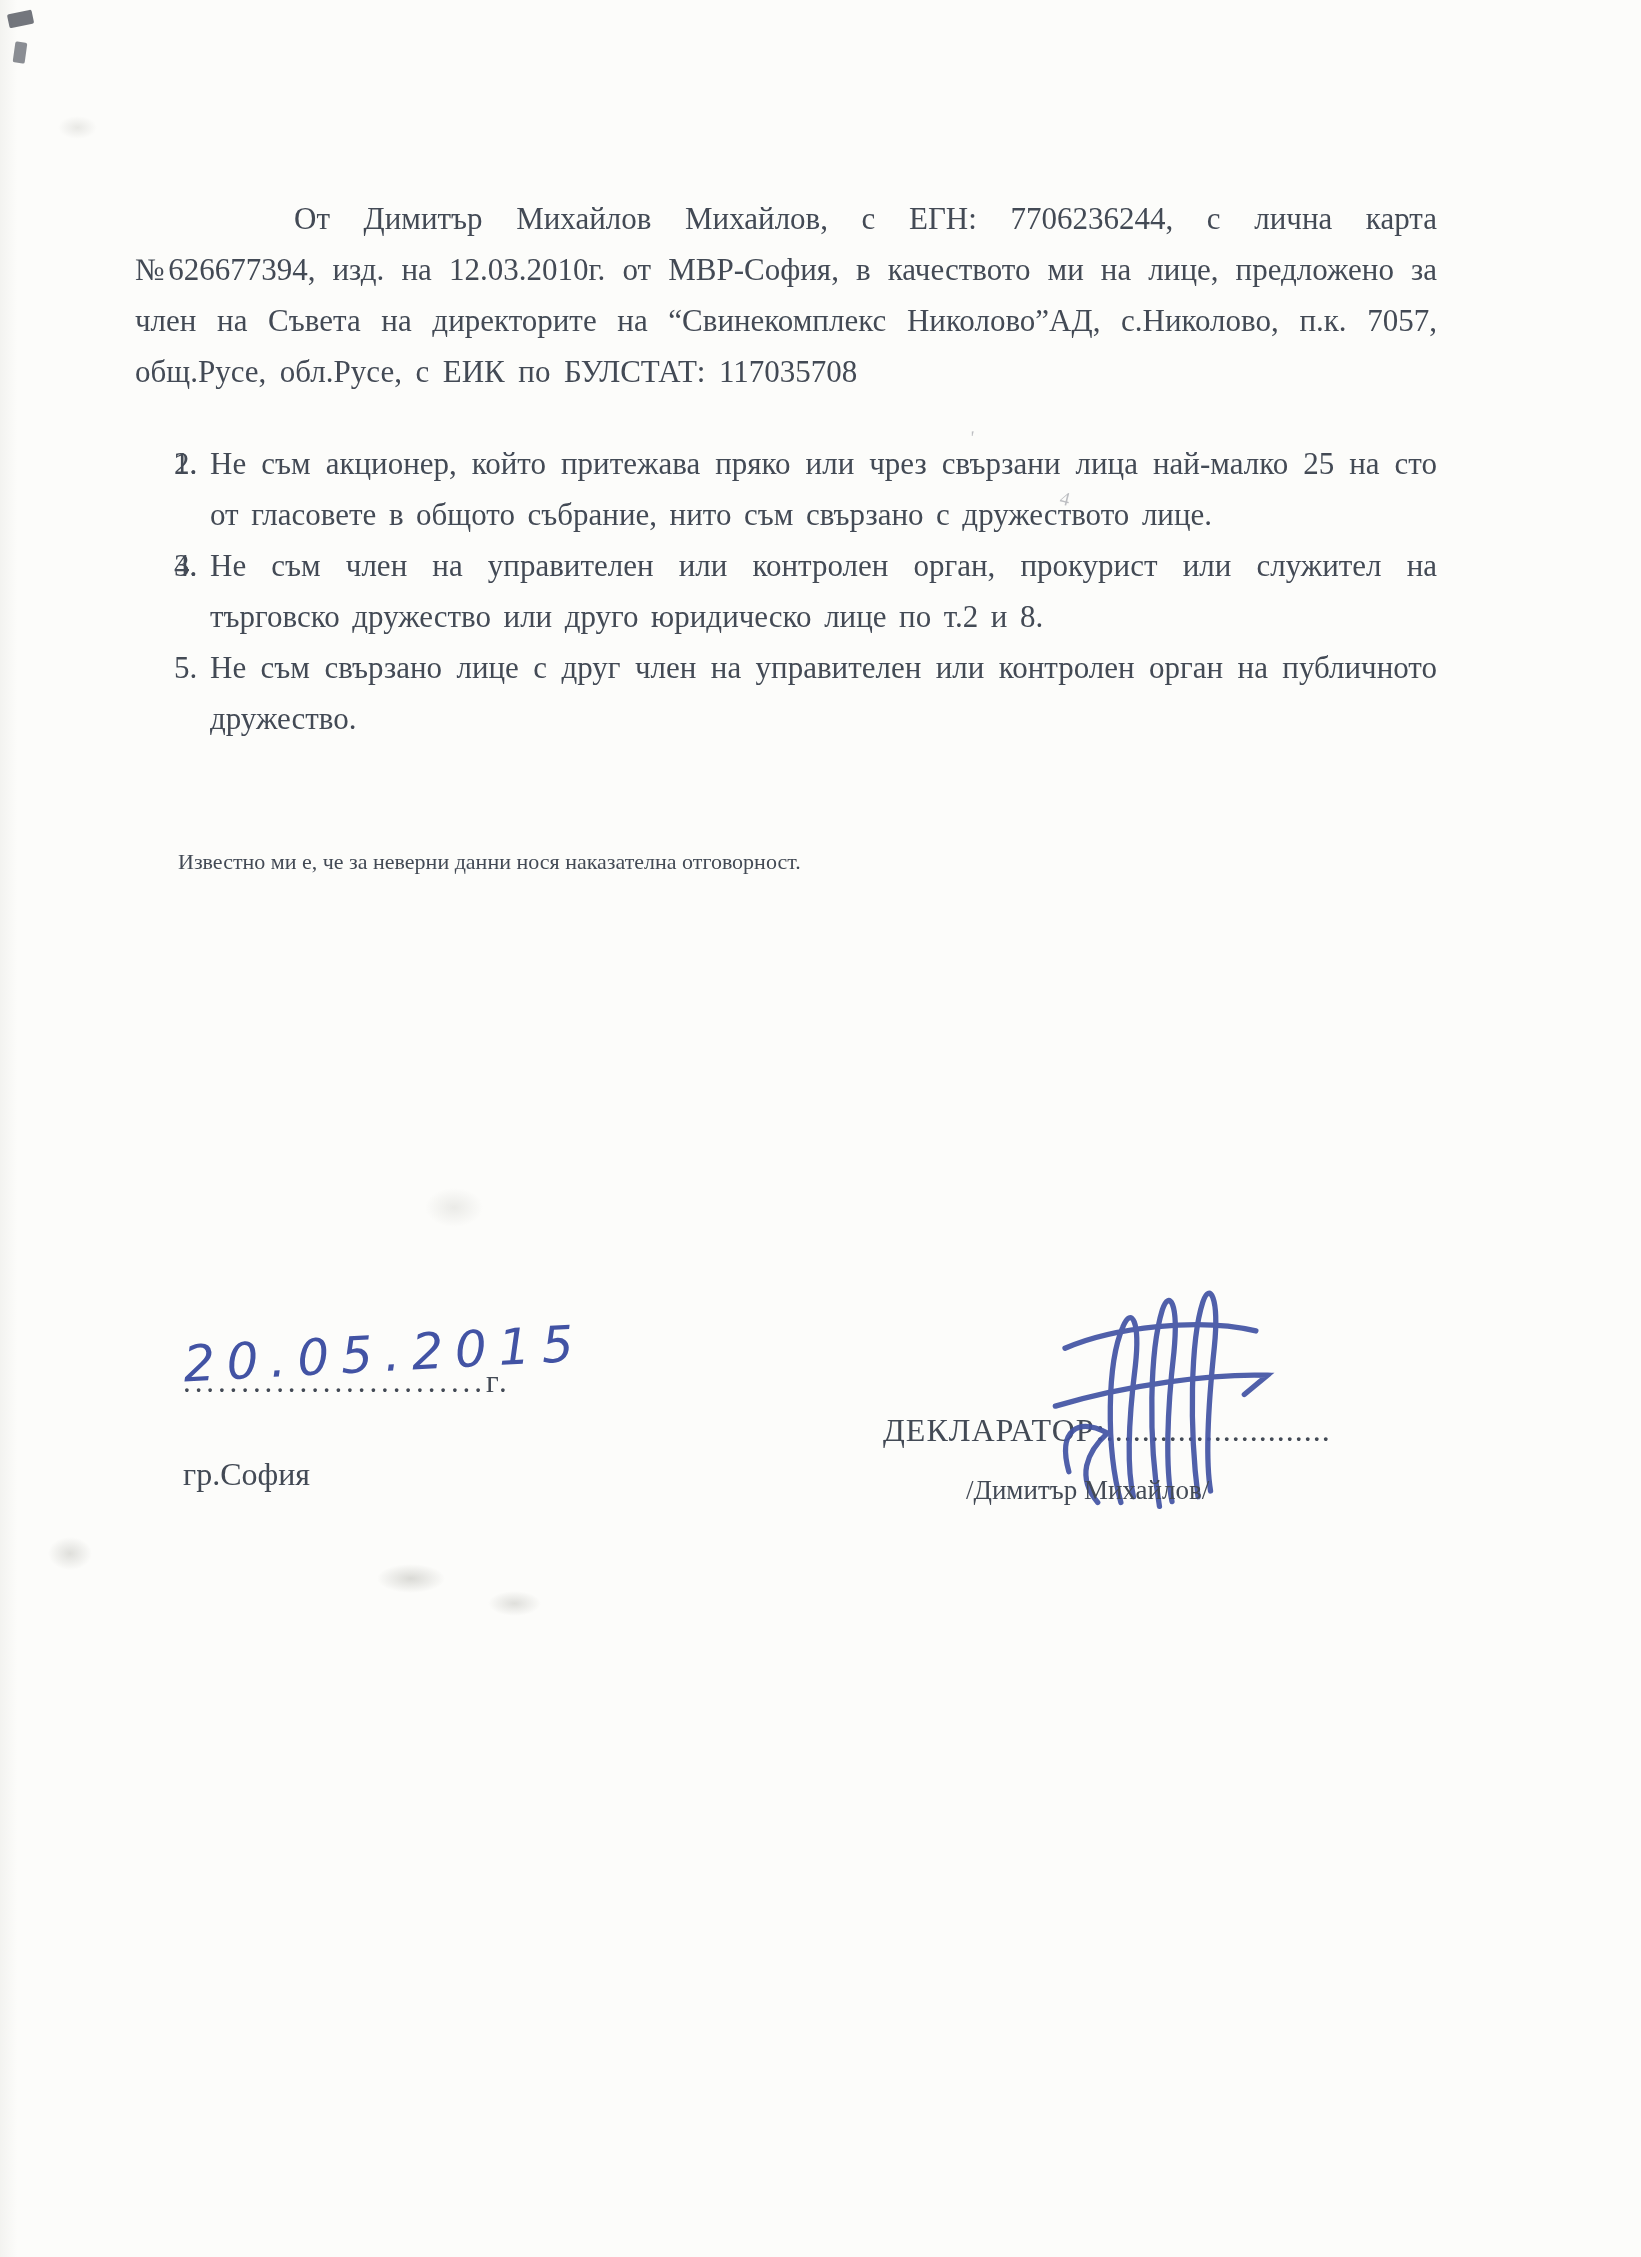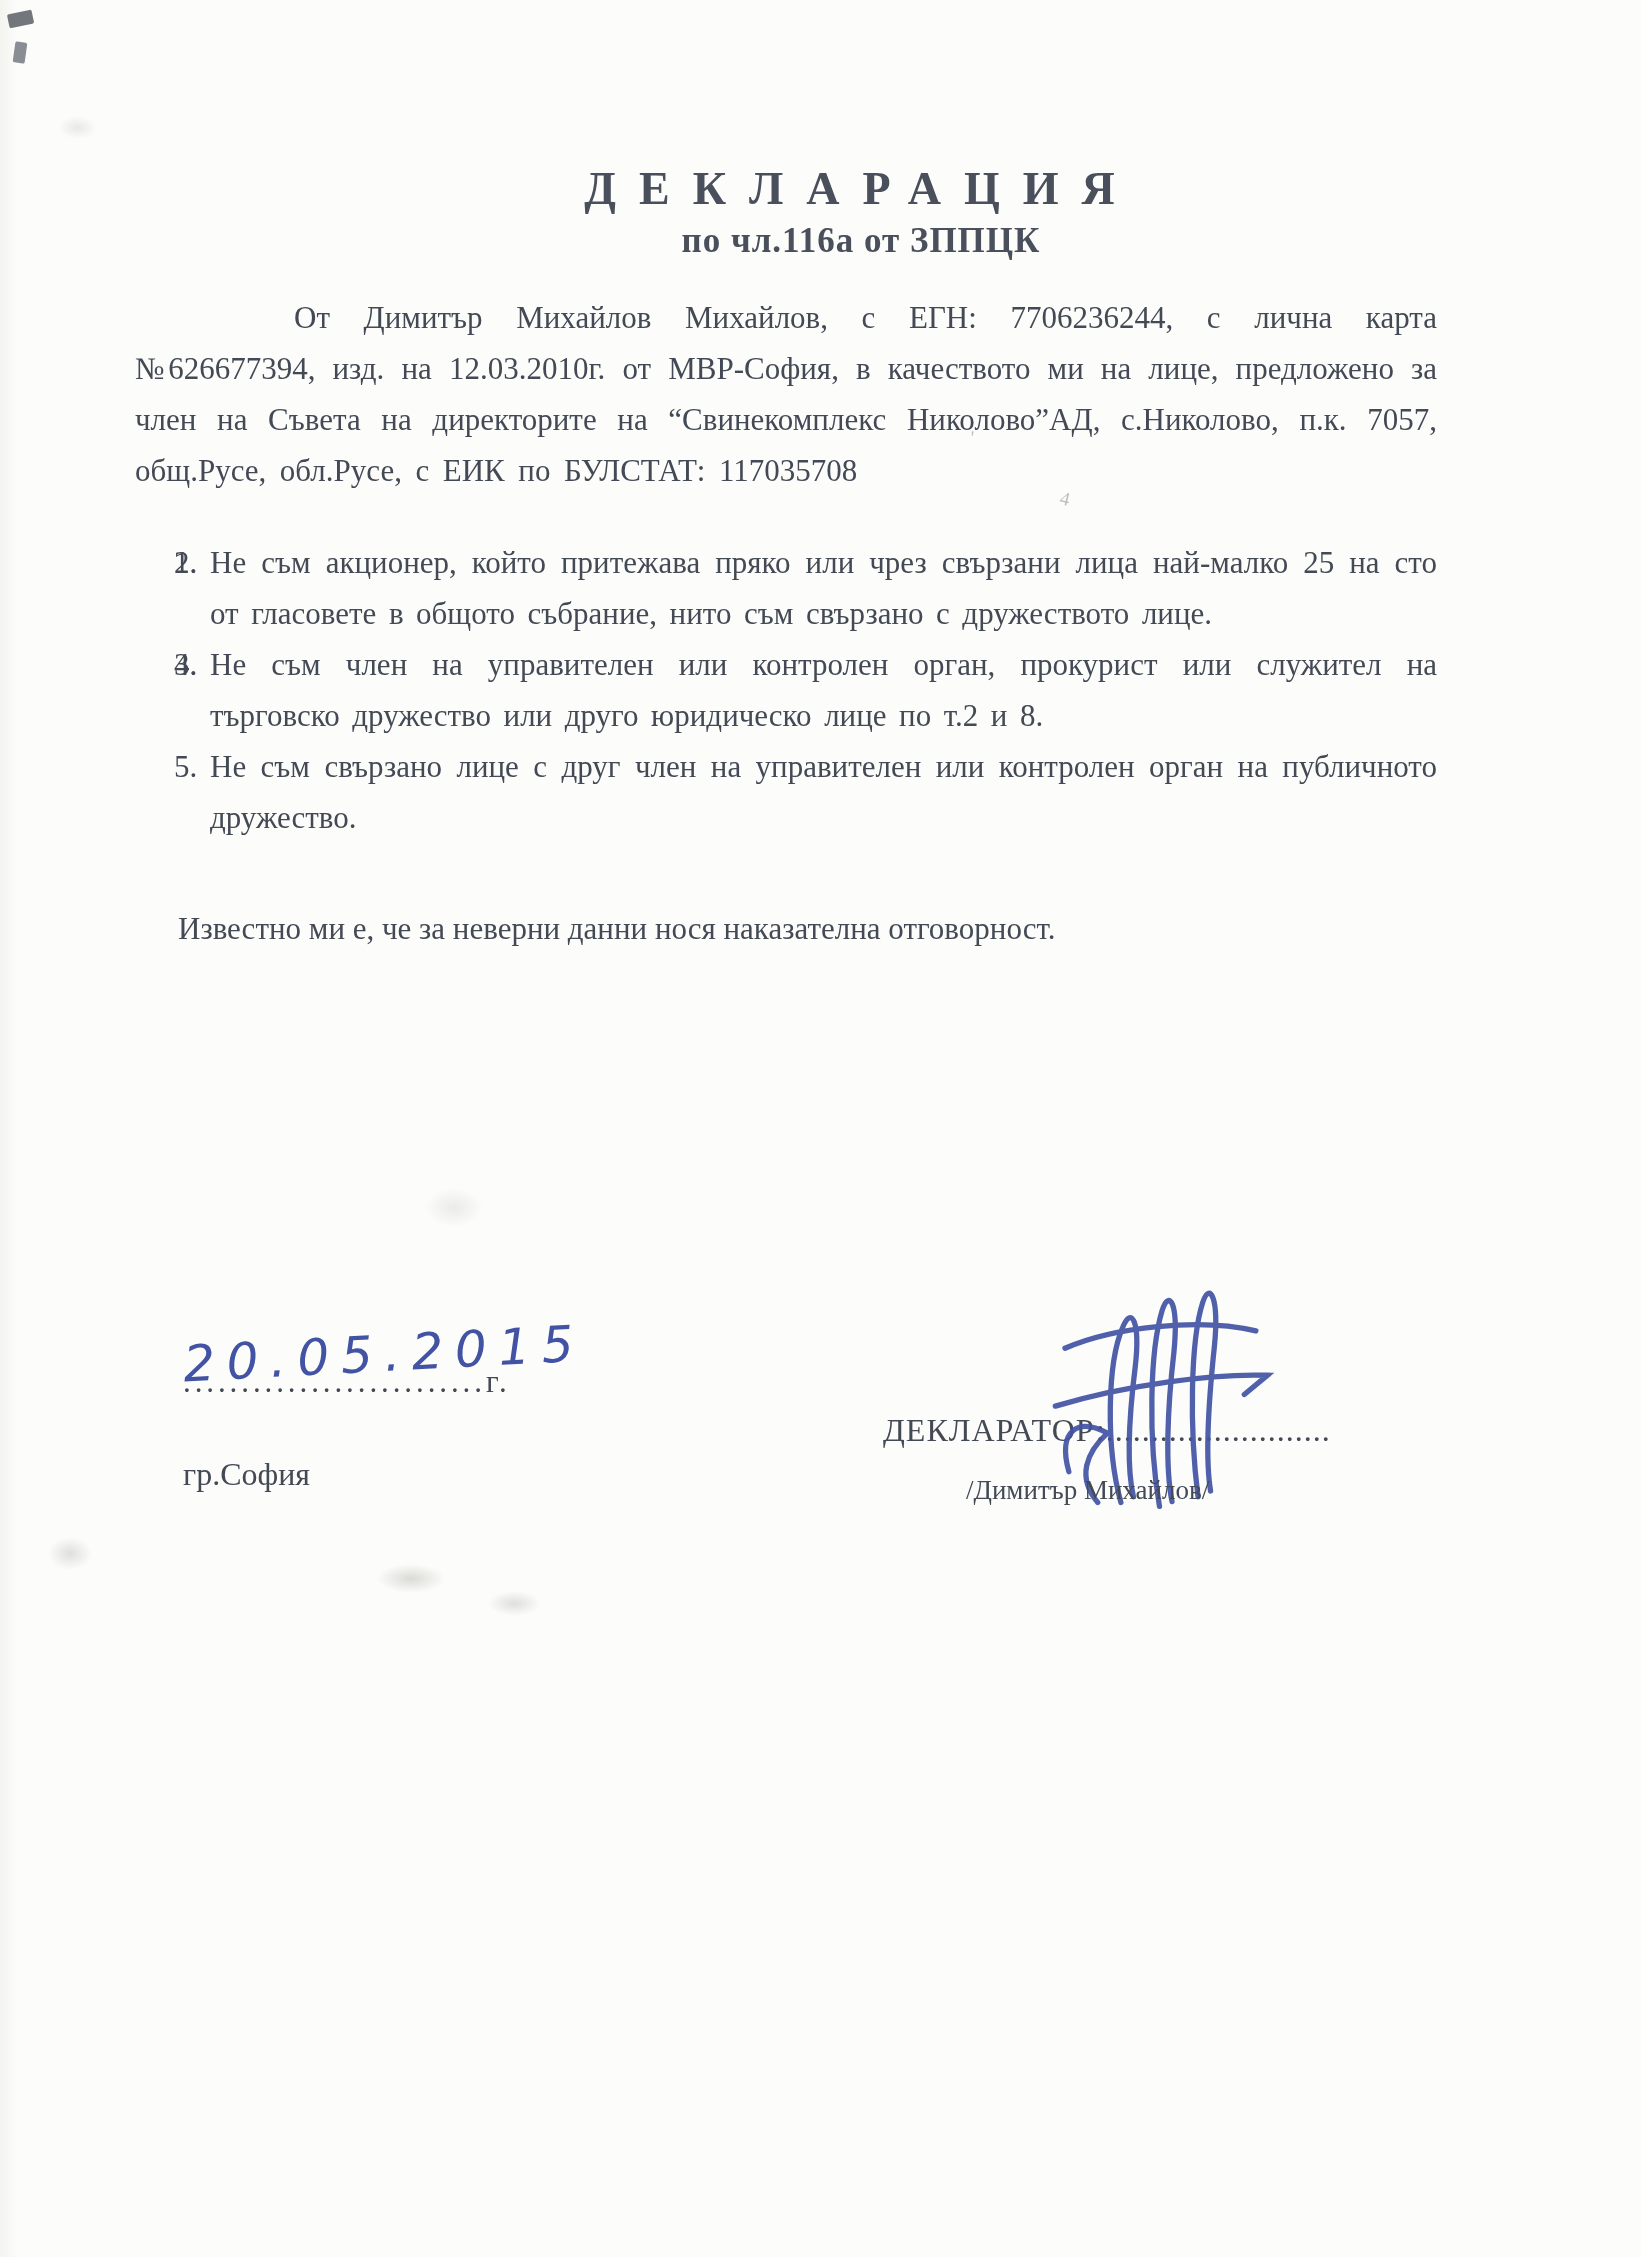--- a/index.html
+++ b/index.html
@@ -43,23 +43,23 @@
     position:relative;
     padding-left:75px;
     font-size:31px;line-height:51px;
     text-align:justify;
     word-spacing:4.8px;
   }
   .decl-list li .num{
     position:absolute;left:39px;top:0;
   }
   .closing{
-    margin-top:60px;
+    margin-top:92px;
     padding-left:43px;
-    font-size:31px;line-height:51px;
+    font-size:22px;line-height:51px;
   }
   
   .date-block{position:absolute;left:183px;top:1325px;width:541px;}
   .handwriting{
     position:absolute;left:0;top:0;
     font-family:"DejaVu Sans", sans-serif;
     font-style:italic;
     font-size:50px;letter-spacing:11.6px;
     color:#4253a4;
     transform:rotate(-3deg);
@@ -105,24 +105,20 @@
   <div class="artifact faint-char" style="left:1060px;top:488px;transform:rotate(14deg);">4</div>
   <div class="artifact faint-char" style="left:971px;top:427px;transform:rotate(-6deg);">′</div>
   <div class="artifact blob" style="left:377px;top:1564px;width:68px;height:29px;opacity:.35;"></div>
   <div class="artifact blob" style="left:488px;top:1591px;width:53px;height:25px;opacity:.3;"></div>
   <div class="artifact blob" style="left:48px;top:1537px;width:44px;height:33px;opacity:.3;"></div>
   <div class="artifact blob" style="left:58px;top:116px;width:39px;height:23px;opacity:.2;"></div>
   <div class="artifact blob" style="left:425px;top:1188px;width:58px;height:39px;opacity:.18;"></div>
 
   <div class="content">
 
-    <div class="heading">
-      <div class="title">ДЕКЛАРАЦИЯ</div>
-      <div class="subtitle">по чл.116а от ЗППЦК</div>
-    </div>
 
     <p class="intro">От Димитър Михайлов Михайлов, с ЕГН: 7706236244, с лична карта №626677394, изд. на 12.03.2010г. от МВР-София, в качеството ми на лице, предложено за член на Съвета на директорите на “Свинекомплекс Николово”АД, с.Николово, п.к. 7057, общ.Русе, обл.Русе, с ЕИК по БУЛСТАТ: 117035708</p>
 
 
     <ol class="decl-list">
       <li>
         <span class="num">1.</span>
       </li>
       <li>
         <span class="num">2.</span>

